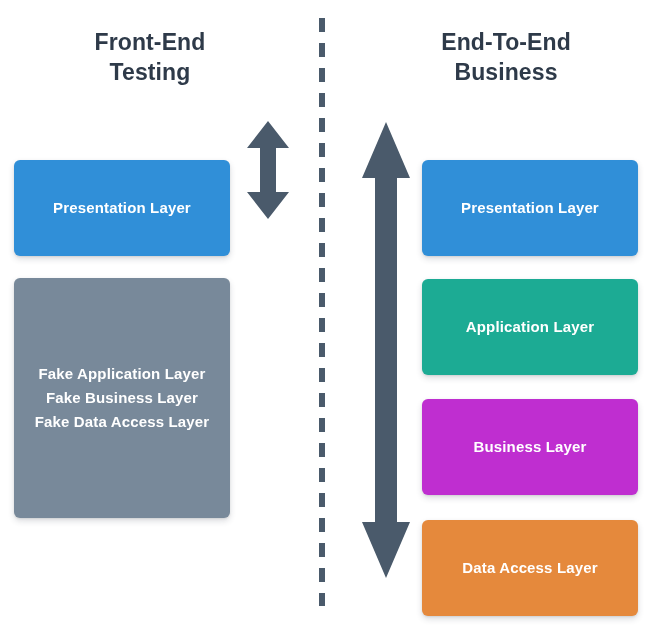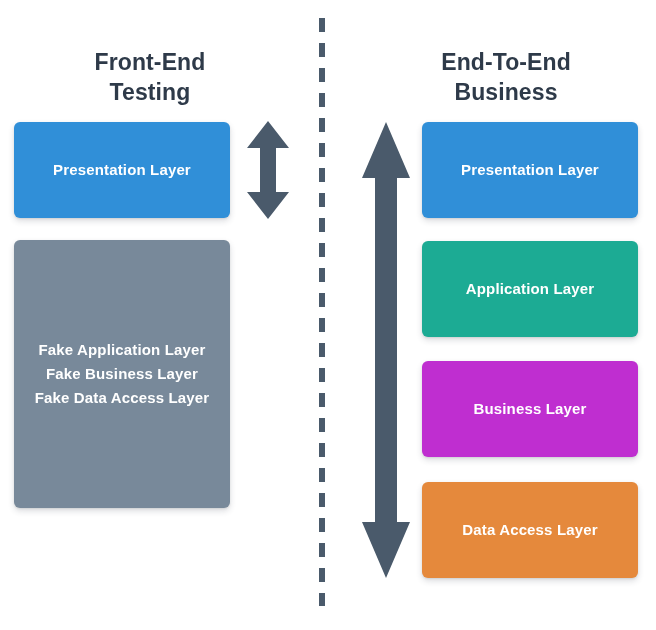--- a/index.html
+++ b/index.html
@@ -23,21 +23,20 @@
   
   .col-title {
     position: absolute;
     text-align: center;
     font-size: 23px;
     font-weight: bold;
     line-height: 1.32;
     color: #2e3a49;
     letter-spacing: 0.1px;
     white-space: pre-line;
-    margin-top: 20px;
   }
   #title-left  { left: 0px;   top: 27px; width: 300px; }
   #title-right { left: 356px; top: 27px; width: 300px; }
 
   
   #divider {
     position: absolute;
     left: 319px;
     top: 18px;
     width: 6px;
@@ -63,25 +62,26 @@
     justify-content: center;
     color: #ffffff;
     font-size: 15px;
     font-weight: bold;
     line-height: 1.58;
     text-align: center;
     letter-spacing: 0.15px;
     white-space: pre-line;
     box-sizing: border-box;
     padding: 2px 14px;
+    margin-top: 38px;
   }
 
   
   #box-left-presentation { left: 14px; top: 122px; width: 216px; height: 96px; }
-  #box-left-fake         { left: 14px; top: 240px; width: 216px; height: 268px; }
+  #box-left-fake         { left: 14px; top: 240px; width: 216px; height: 240px; }
 
   
   #box-right-presentation { left: 422px; top: 122px; width: 216px; height: 96px; }
   #box-right-application  { left: 422px; top: 241px; width: 216px; height: 96px; text-align: right; }
   #box-right-business     { left: 422px; top: 361px; width: 216px; height: 96px; }
   #box-right-data         { left: 422px; top: 482px; width: 216px; height: 96px; }
 
   
   .arrow {
     position: absolute;

